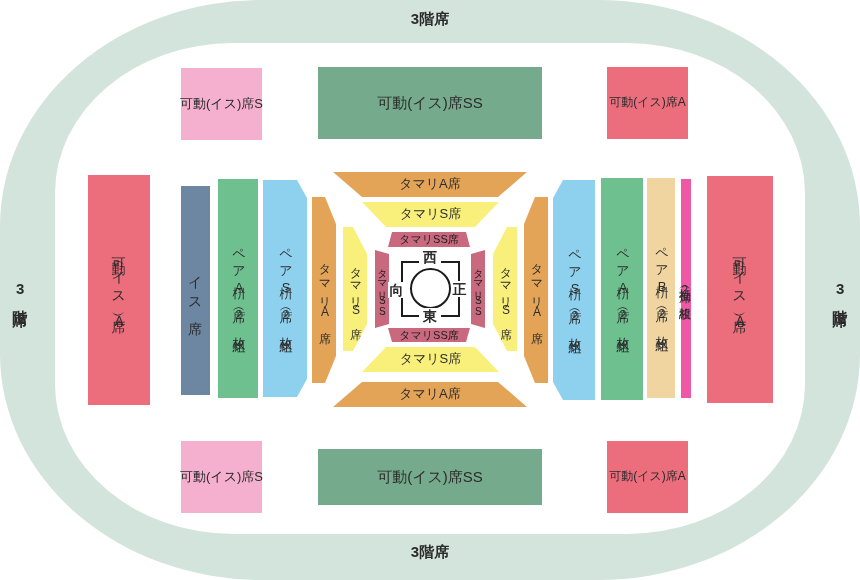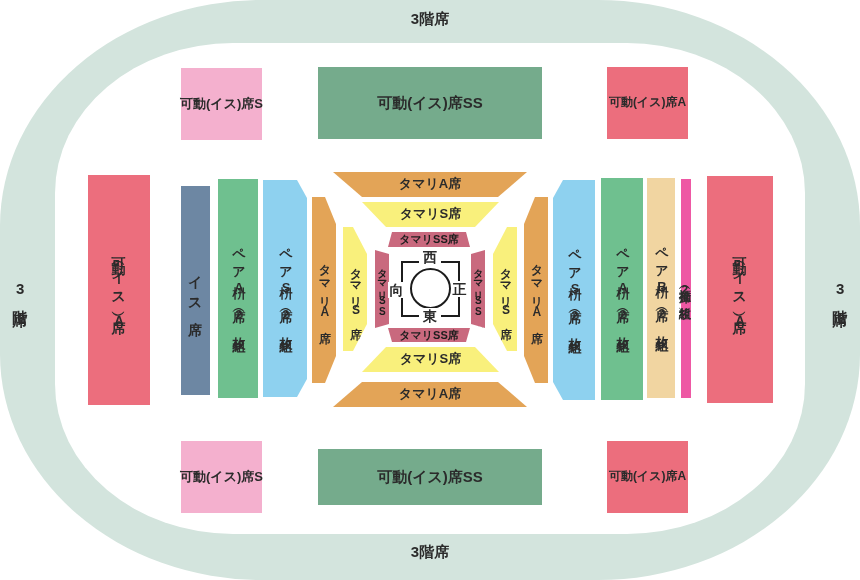--- a/index.html
+++ b/index.html
@@ -3,21 +3,21 @@
 <meta charset="utf-8">
 <style>
   html,body{margin:0;padding:0;background:#ffffff;}
   .stage{
     position:relative;width:860px;height:580px;overflow:hidden;background:#ffffff;
     font-family:"Liberation Sans","DejaVu Sans",sans-serif;color:#2b2b2b;
   }
   .abs{position:absolute;box-sizing:border-box;}
   .s{
     position:absolute;box-sizing:border-box;display:flex;align-items:center;justify-content:center;
-    text-align:center;font-weight:700;color:#2b2b2b;white-space:nowrap;z-index:2;line-height:1.15;
+    text-align:center;font-weight:400;color:#2b2b2b;white-space:nowrap;z-index:2;line-height:1.15;
   }
   .v{
     writing-mode:vertical-rl;text-orientation:upright;letter-spacing:3px;
   }
   .band{z-index:0;}
   .inner{z-index:1;background:#ffffff;}
   .dir{z-index:5;background:#ffffff;font-weight:700;}
   .flabel{z-index:1;font-weight:600;}
 </style>
 </head>

